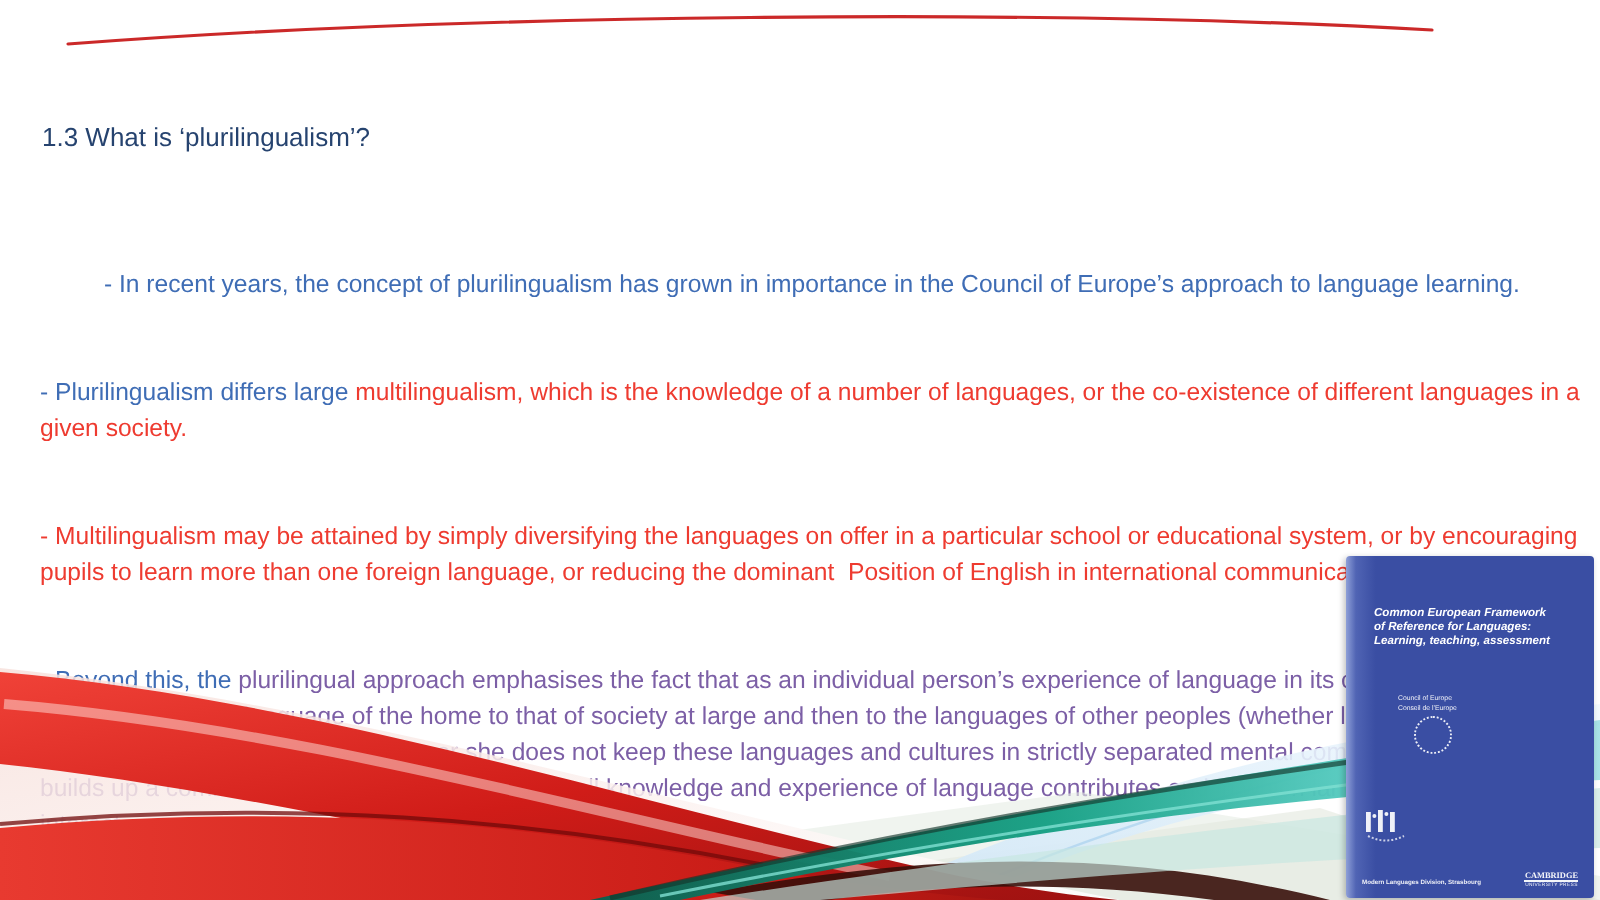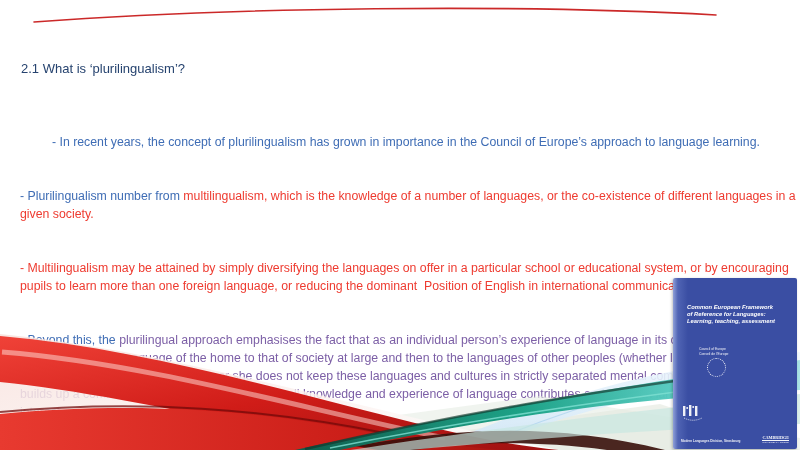--- a/index.html
+++ b/index.html
@@ -51,25 +51,25 @@
 </style>
 </head>
 <body>
 
 <div class="slide">
 
   <svg class="top-arc" viewBox="0 0 800 40" aria-hidden="true">
     <path d="M34,22 C230,7 520,4 716,15" fill="none" stroke="#C81E1E" stroke-width="1.6" stroke-linecap="round" opacity="0.95"></path>
   </svg>
 
-  <div class="slide-title" style="color: rgb(38, 67, 111);">2.1 What is ‘plurilingualism’?</div>
+  <div class="slide-title" style="color: rgb(38, 67, 111);">1.3 What is ‘plurilingualism’?</div>
 
   <div class="bullets">
     <p><span style="color: rgb(63, 109, 181); margin-left: 32px;">- In recent years, the concept of plurilingualism has grown in importance in the Council of Europe’s approach to language learning.</span></p>
-    <p><span style="color: rgb(63, 109, 181);">- Plurilingualism number from </span><span style="color: rgb(238, 59, 48);">multilingualism, which is the knowledge of a number of languages, or the co-existence of different languages in a given society.</span></p>
+    <p><span style="color: rgb(63, 109, 181);">- Plurilingualism differs large </span><span style="color: rgb(238, 59, 48);">multilingualism, which is the knowledge of a number of languages, or the co-existence of different languages in a given society.</span></p>
     <p><span style="color: rgb(238, 59, 48);">- Multilingualism may be attained by simply diversifying the languages on offer in a particular school or educational system, or by encouraging pupils to learn more than one foreign language, or reducing the dominant  Position of English in international communication.</span></p>
     <p><span style="color: rgb(63, 109, 181);">- Beyond this, the </span><span style="color: rgb(124, 95, 166);">plurilingual approach emphasises the fact that as an individual person’s experience of language in its cultural contexts expands, from the language of the home to that of society at large and then to the languages of other peoples (whether learnt at school or college, or by direct experience), he or she does not keep these languages and cultures in strictly separated mental compartments, but rather builds up a communicative competence to which all knowledge and experience of language contributes and in which languages interrelate and interact.</span></p>
   </div>
 
   <svg class="waves" viewBox="0 0 800 150" preserveAspectRatio="none" aria-hidden="true">
     <defs>
       <linearGradient id="gradRedA" x1="0" y1="0" x2="1" y2="1">
         <stop offset="0" stop-color="#F04238"></stop>
           <stop offset="0.45" stop-color="#D01C18"></stop>
           <stop offset="1" stop-color="#8C0E0E"></stop>

